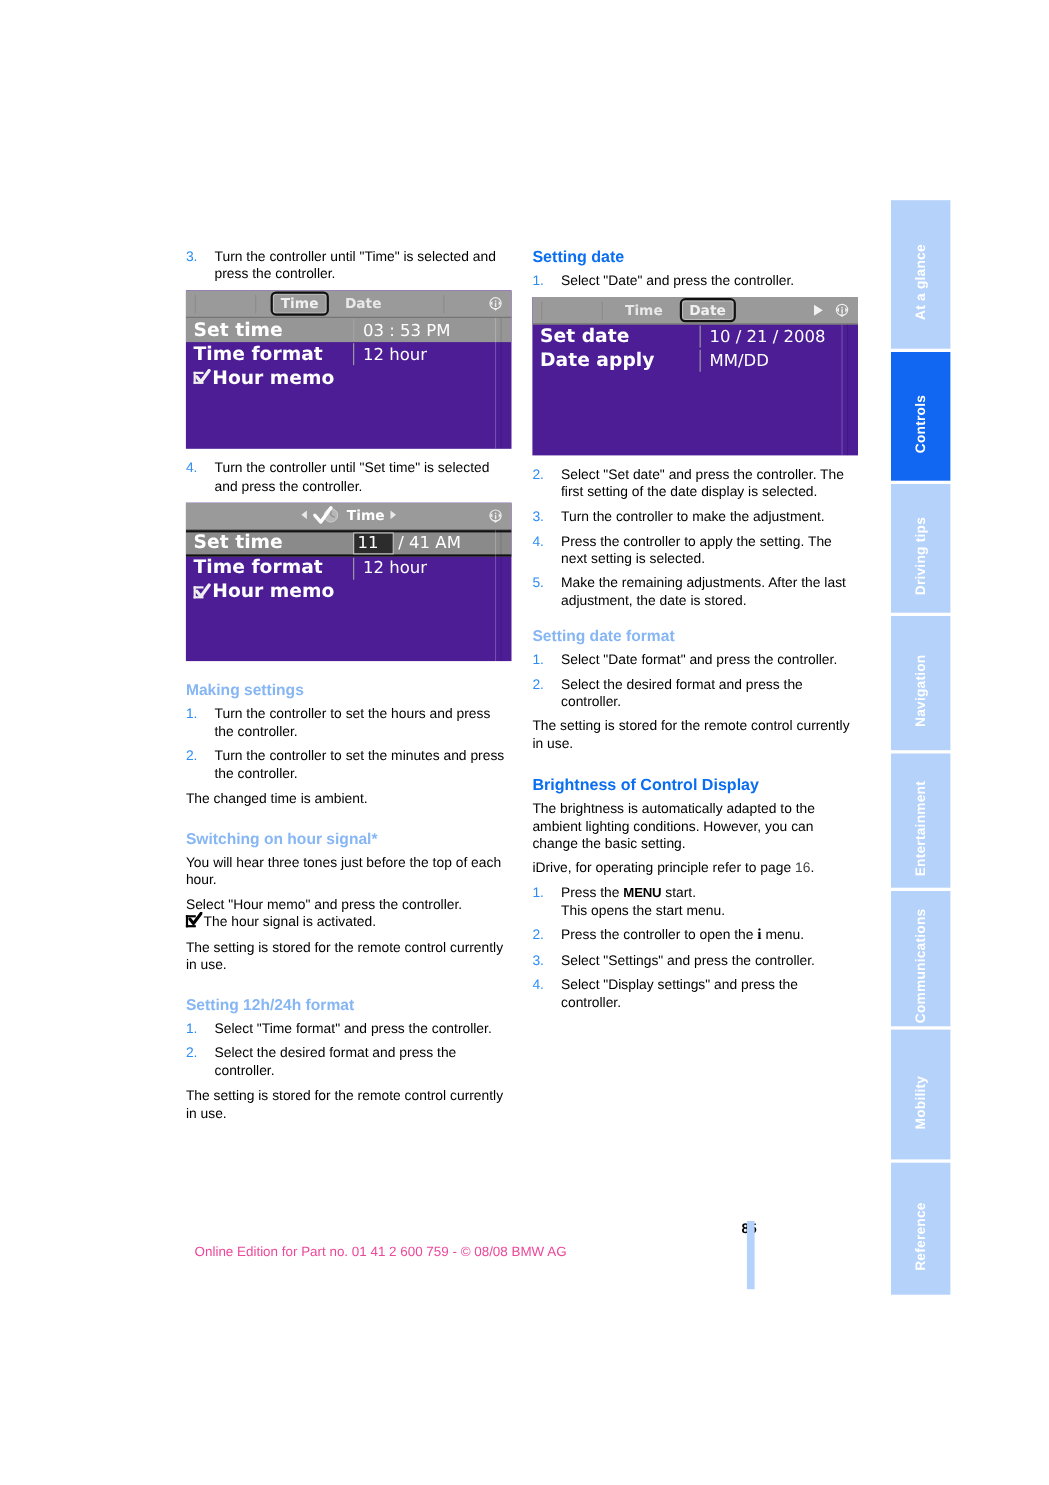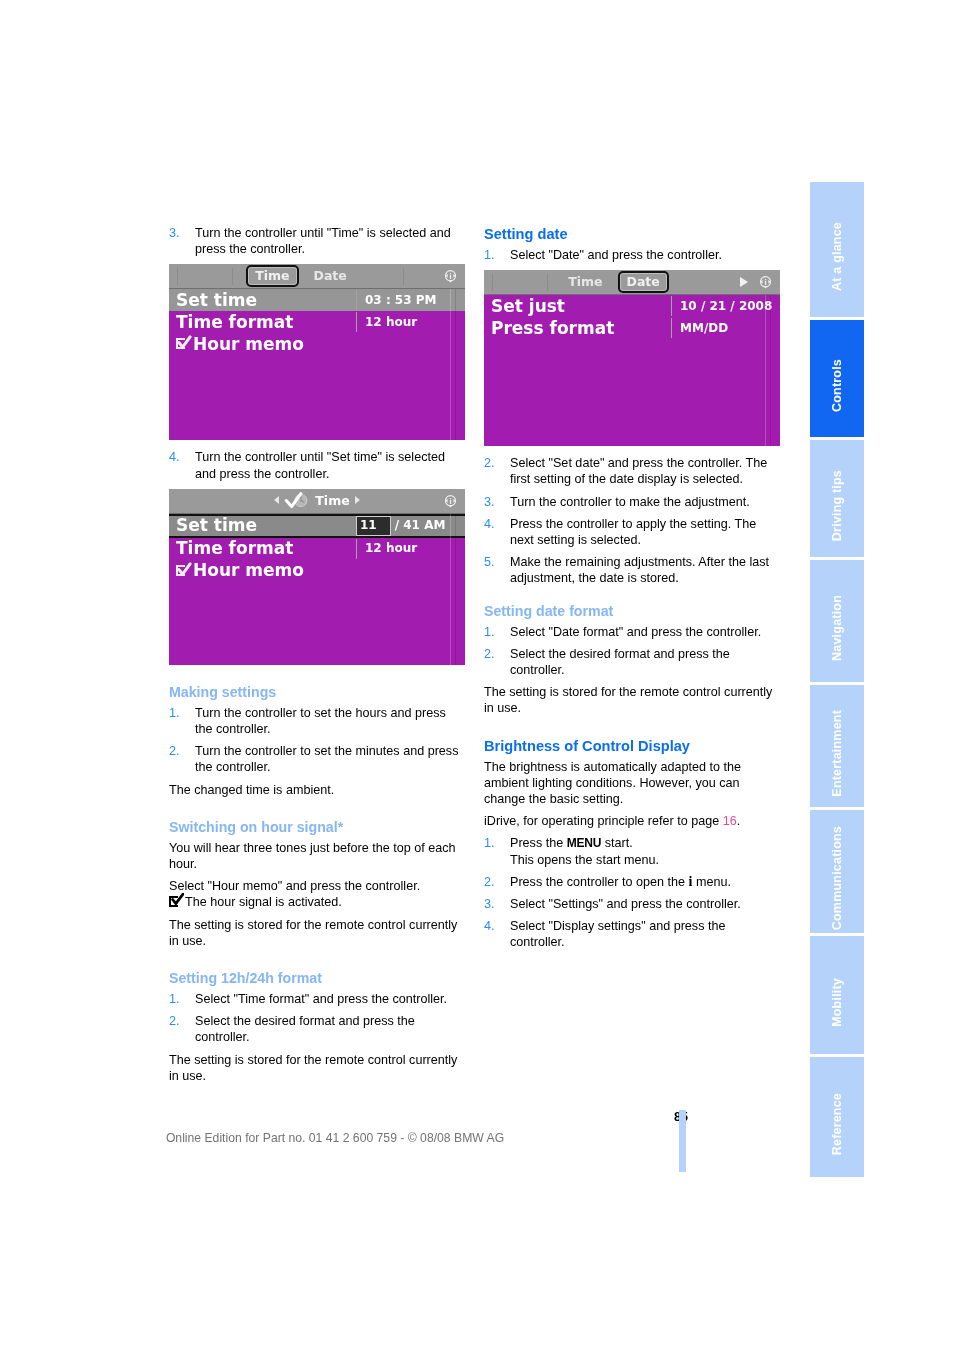--- a/index.html
+++ b/index.html
@@ -83,21 +83,21 @@
     margin-bottom: 6px;
   }
   ol.steps li .num {
     position: absolute;
     left: 0; top: 0;
     color: #2b8cf5;
     font-weight: normal;
   }
   p.para { margin: 0 0 6px 0; }
 
-  .pagelink { color: #ec4899; }
+  .pagelink { color: #404040; }
   .menukey { font-weight: bold; letter-spacing: -0.2px; font-size: 12px; }
   .ikey { font-weight: bold; font-family: "Liberation Serif", serif; font-size: 14px; }
 
   .chk {
     display: inline-block;
     position: relative;
     width: 13px; height: 11px;
     vertical-align: -1px;
     margin-right: 3px;
   }
@@ -108,22 +108,22 @@
     border-right: none;
   }
   .chk .tick {
     position: absolute; left: 2px; top: -3px;
     width: 13px; height: 13px;
   }
 
   
   .shot {
     position: relative;
-    width: 296px; height: 176px;
-    background: #a21caf;
+    width: 296px; height: 144px;
+    background: #4c1d95;
     margin: 7px 0 9px 0;
     overflow: hidden;
     font-family: "DejaVu Sans", sans-serif;
   }
   .shot .hdr {
     position: relative;
     height: 25px;
     background: #9a9a9a;
     border-bottom: 1px solid #6f6f6f;
   }
@@ -194,28 +194,27 @@
     color: #ffffff;
     font-size: 17px;
     font-weight: bold;
     line-height: 15px;
     white-space: nowrap;
   }
   .srow .val {
     flex: 1;
     padding-left: 8px;
     color: #ffffff;
-    font-size: 12px;
-    font-weight: bold;
+    font-size: 15px;
+    font-weight: normal;
     line-height: 15px;
     border-left: 1px solid #a3a3a3;
     height: 20px;
     display: flex; align-items: center;
     white-space: nowrap;
-    margin-left: 35px;
   }
   .srow.hl {
     background: #8a8a8a;
     border-top: 2px solid #111;
     border-bottom: 2px solid #111;
     height: 24px;
   }
   .srow.hl .lbl { color: #ffffff; }
   .srow.hl .val { border-left: none; padding-left: 0; }
   .field-sel {
@@ -252,25 +251,25 @@
     position: absolute;
     left: 0; top: 1110px;
     width: 688px;
     text-align: right;
     font-size: 12.6px;
     font-weight: bold;
     color: #000;
   }
   .footer {
     position: absolute;
-    left: 1px; top: 1131px;
+    left: 12px; top: 1131px;
     width: 668px;
     text-align: center;
     font-size: 12.2px;
-    color: #737373;
+    color: #ec4899;
   }
   .footer-bar {
     position: absolute;
     left: 679px; top: 1110px;
     width: 7px; height: 62px;
     background: #b5d2fb;
   }
 </style>
 </head>
 <body>
@@ -479,25 +478,25 @@
           <circle cx="12" cy="11" r="6.4" fill="none" stroke="#efefef" stroke-width="1.4"></circle>
           <rect x="11.2" y="7.6" width="1.7" height="1.7" fill="#efefef"></rect>
           <rect x="11.2" y="10.2" width="1.7" height="5" fill="#efefef"></rect>
           <path d="M12 19.6 L9 16.4 L15 16.4 Z" fill="#efefef"></path>
           <path d="M5.6 11 L8.4 8.4 L8.4 13.6 Z" fill="#efefef"></path>
           <path d="M18.4 11 L15.6 8.4 L15.6 13.6 Z" fill="#efefef"></path>
         </svg>
       </div>
       <div class="rows">
         <div class="srow">
-          <span class="lbl">Set just</span>
+          <span class="lbl">Set date</span>
           <span class="val">10 / 21 / 2008</span>
         </div>
         <div class="srow">
-          <span class="lbl">Press format</span>
+          <span class="lbl">Date apply</span>
           <span class="val">MM/DD</span>
         </div>
       </div>
       <div class="scan-edge"></div>
       <div class="scan-edge2"></div>
     </div>
 
     <ol class="steps">
       <li>
         <span class="num">2.</span>

